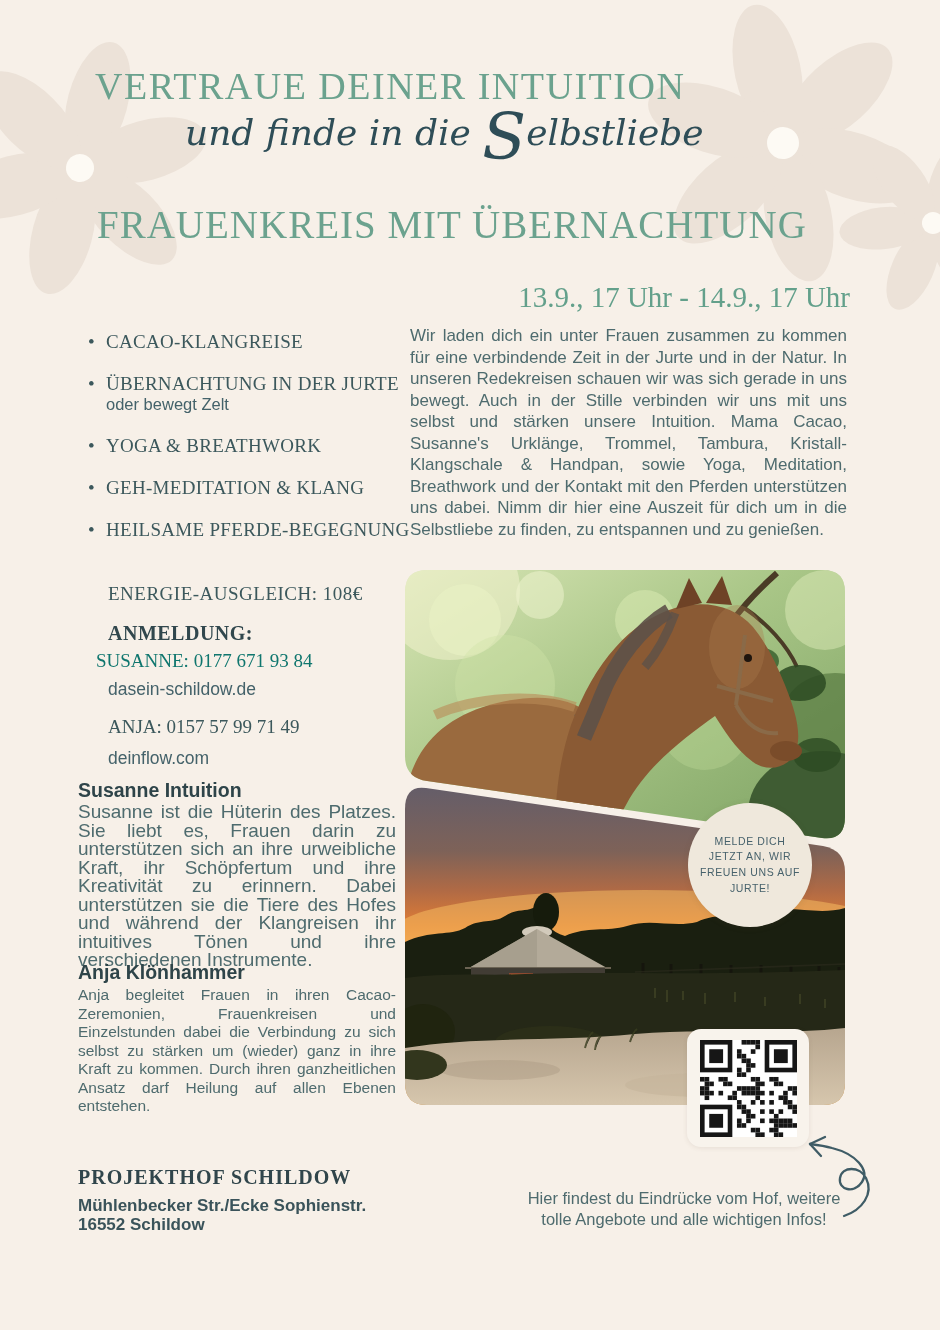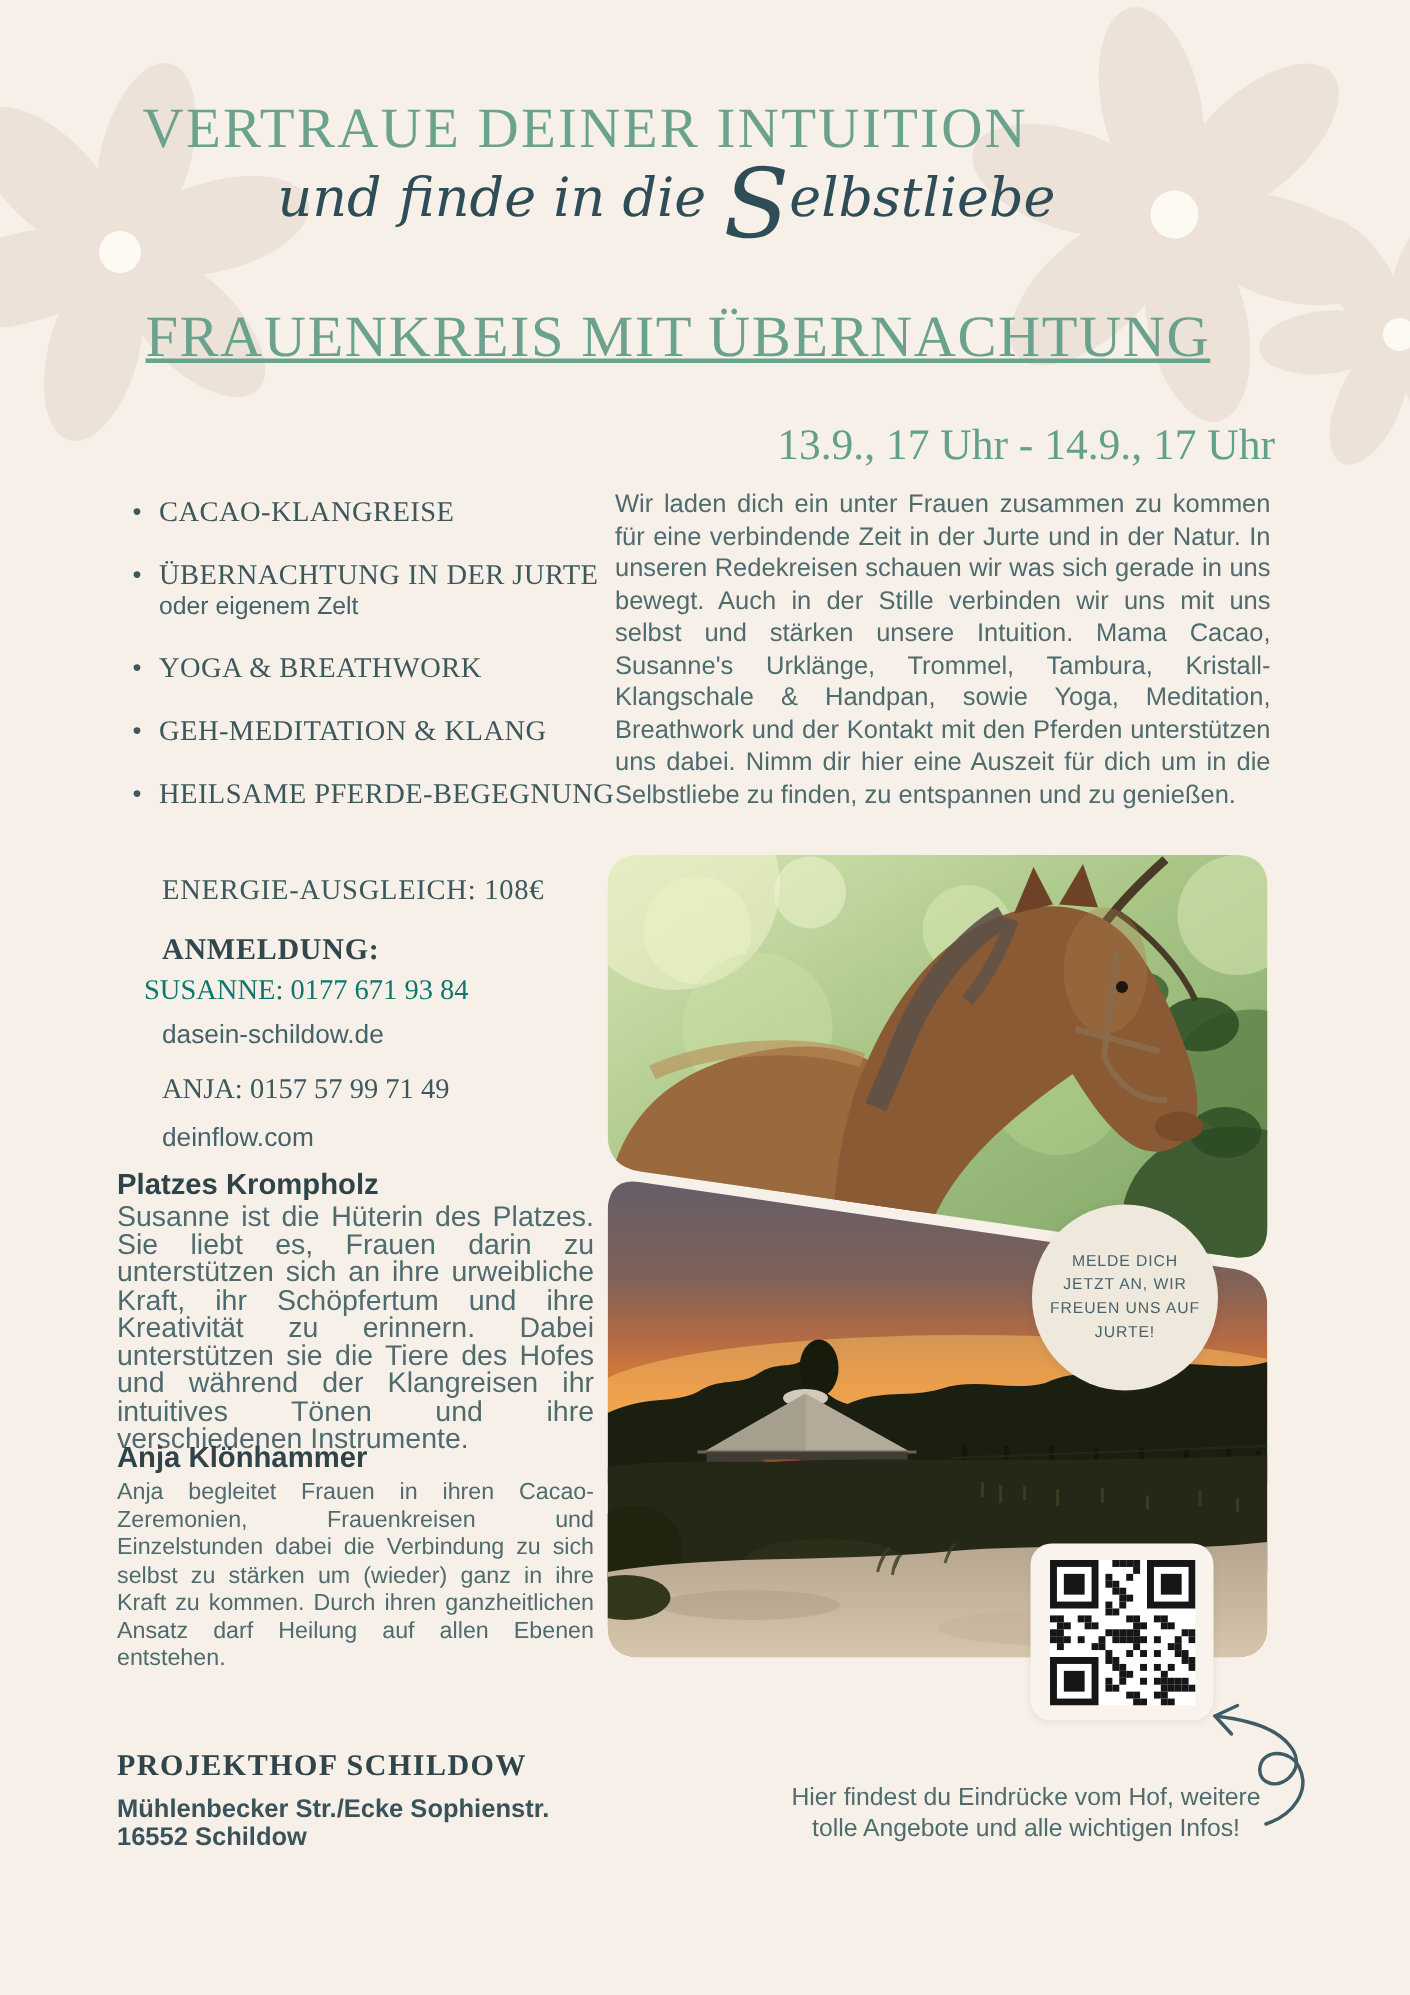--- a/index.html
+++ b/index.html
@@ -6,21 +6,21 @@
   .page{position:relative;width:940px;height:1330px;margin:0 auto;background:#f7f0e8;overflow:hidden;
         font-family:"Liberation Sans",sans-serif;color:#4e6b6e;}
   .abs{position:absolute;}
   
   .h1{left:95px;top:64px;font-family:"Liberation Serif",serif;font-size:38px;letter-spacing:1.5px;
       color:#6ba28e;font-weight:400;white-space:nowrap;}
   .script{left:185px;top:112px;font-family:"DejaVu Serif",serif;font-style:italic;font-size:36px;
       color:#2e4d57;white-space:nowrap;}
   .script .big-s{font-size:64px;line-height:0;vertical-align:-14px;font-style:italic;}
   .h2{left:97px;top:202px;font-family:"Liberation Serif",serif;font-size:39px;letter-spacing:1px;
-      color:#6ba28e;font-weight:400;white-space:nowrap;text-decoration:underline;}
+      color:#6ba28e;font-weight:400;white-space:nowrap;}
   .date{left:420px;top:281px;width:430px;text-align:right;font-family:"Liberation Serif",serif;
       font-size:29px;color:#63a08b;white-space:nowrap;}
   
   .highlights{left:88px;top:331px;width:330px;list-style:none;margin:0;padding:0;
       font-family:"Liberation Serif",serif;font-size:19px;color:#3c585c;letter-spacing:.3px;}
   .highlights li{margin-bottom:21px;line-height:21px;}
   .highlights .dot{display:inline-block;width:18px;color:#3c585c;}
   .highlights .sub{font-family:"Liberation Sans",sans-serif;font-size:16.5px;color:#44626a;
       padding-left:18px;line-height:20px;letter-spacing:0;}
   
@@ -97,36 +97,36 @@
     </g>
   </svg>
 
   <div class="abs h1">VERTRAUE DEINER INTUITION</div>
   <div class="abs script"><span>und finde in die </span><span class="big-s">S</span><span>elbstliebe</span></div>
   <div class="abs h2">FRAUENKREIS MIT ÜBERNACHTUNG</div>
   <div class="abs date">13.9., 17 Uhr - 14.9., 17 Uhr</div>
 
   <ul class="abs highlights">
     <li><span class="dot">•</span><span>CACAO-KLANGREISE</span><div class="sub"></div></li>
-    <li><span class="dot">•</span><span>ÜBERNACHTUNG IN DER JURTE</span><div class="sub">oder eigenem Zelt</div></li>
+    <li><span class="dot">•</span><span>ÜBERNACHTUNG IN DER JURTE</span><div class="sub">oder bewegt Zelt</div></li>
     <li><span class="dot">•</span><span>YOGA &amp; BREATHWORK</span><div class="sub"></div></li>
     <li><span class="dot">•</span><span>GEH-MEDITATION &amp; KLANG</span><div class="sub"></div></li>
     <li><span class="dot">•</span><span>HEILSAME PFERDE-BEGEGNUNG</span><div class="sub"></div></li>
   </ul>
 
   <div class="abs intro">Wir laden dich ein unter Frauen zusammen zu kommen für eine verbindende Zeit in der Jurte und in der Natur. In unseren Redekreisen schauen wir was sich gerade in uns bewegt. Auch in der Stille verbinden wir uns mit uns selbst und stärken unsere Intuition. Mama Cacao, Susanne's Urklänge, Trommel, Tambura, Kristall-Klangschale &amp; Handpan, sowie Yoga, Meditation, Breathwork und der Kontakt mit den Pferden unterstützen uns dabei. Nimm dir hier eine Auszeit für dich um in die Selbstliebe zu finden, zu entspannen und zu genießen.</div>
 
   <div class="abs energy">ENERGIE-AUSGLEICH: 108€</div>
   <div class="abs anmeldung">ANMELDUNG:</div>
   <div class="abs phone1">SUSANNE: 0177 671 93 84</div>
   <div class="abs site1">dasein-schildow.de</div>
   <div class="abs phone2">ANJA: 0157 57 99 71 49</div>
   <div class="abs site2">deinflow.com</div>
 
-  <div class="abs fac-name fac1-name">Platzes Krompholz</div>
+  <div class="abs fac-name fac1-name">Susanne Intuition</div>
   <div class="abs fac1-bio">Susanne ist die Hüterin des Platzes. Sie liebt es, Frauen darin zu unterstützen sich an ihre urweibliche Kraft, ihr Schöpfertum und ihre Kreativität zu erinnern. Dabei unterstützen sie die Tiere des Hofes und während der Klangreisen ihr intuitives Tönen und ihre verschiedenen Instrumente.</div>
   <div class="abs fac-name fac2-name">Anja Klönhammer</div>
   <div class="abs fac2-bio">Anja begleitet Frauen in ihren Cacao-Zeremonien, Frauenkreisen und Einzelstunden dabei die Verbindung zu sich selbst zu stärken um (wieder) ganz in ihre Kraft zu kommen. Durch ihren ganzheitlichen Ansatz darf Heilung auf allen Ebenen entstehen.</div>
 
   <svg class="abs photo horse-svg" width="440" height="280" viewBox="0 0 440 280">
     <defs>
       <clipPath id="horseClip">
         <path d="M22,5 H418 Q440,5 440,27 V252 Q440,276 417,273 L22,216 Q0,213 0,191 V27 Q0,5 22,5 Z"></path>
       </clipPath>
       <linearGradient id="foliage" x1="0" y1="0" x2="1" y2="1">

